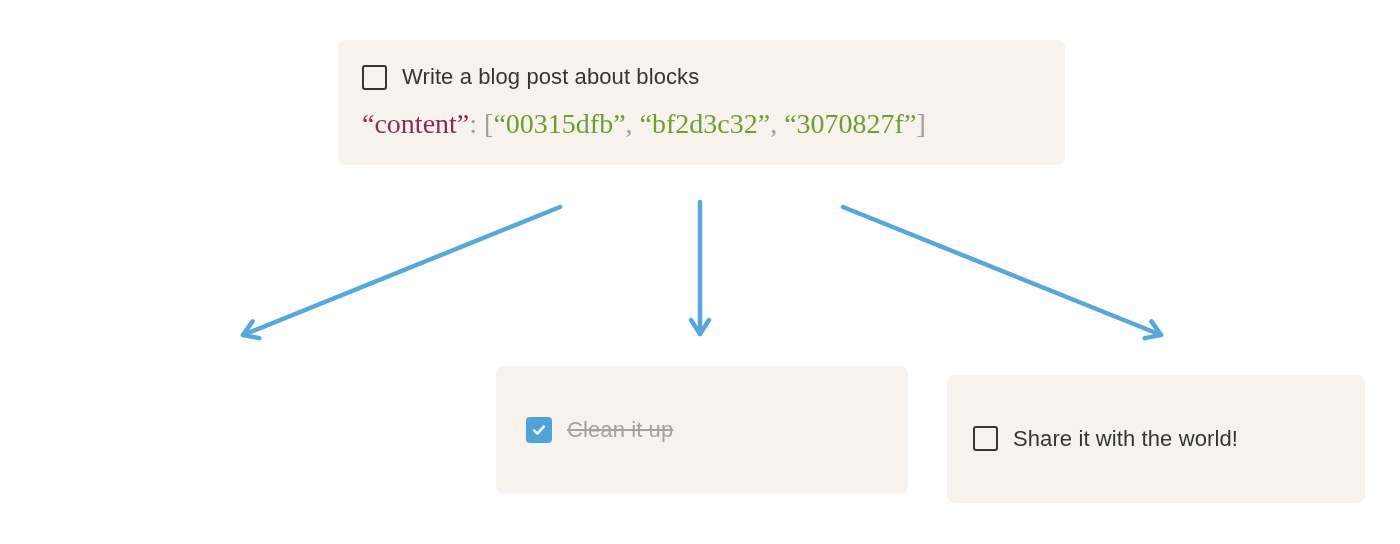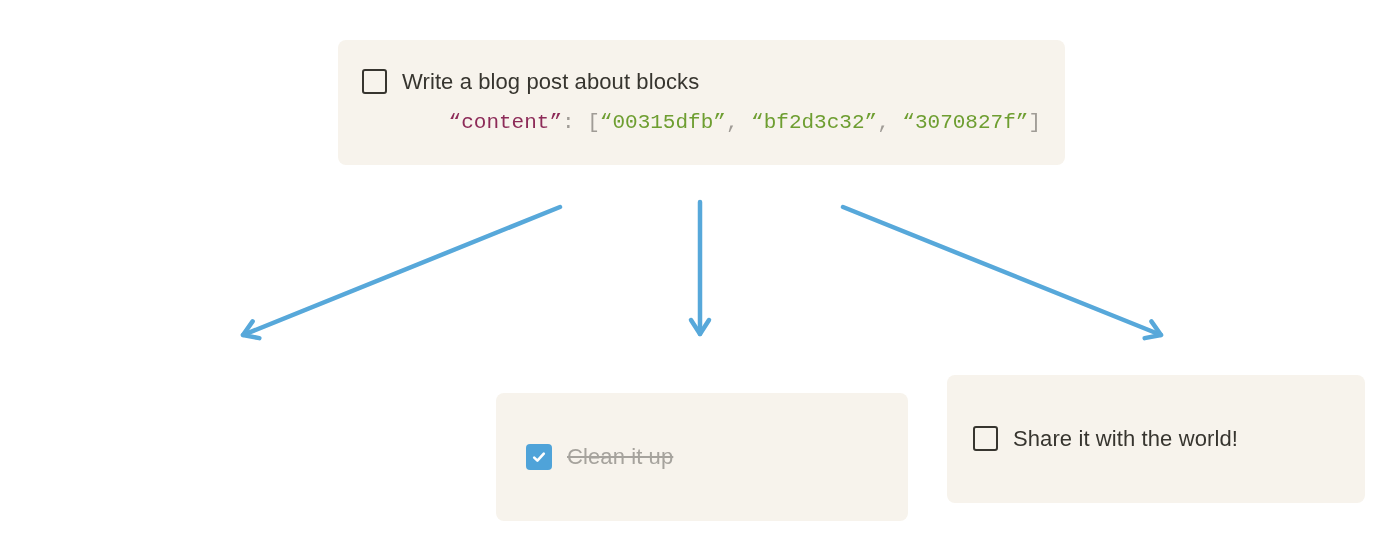--- a/index.html
+++ b/index.html
@@ -16,21 +16,21 @@
     background: #f7f3ec;
     border-radius: 8px;
     box-sizing: border-box;
     display: flex;
     flex-direction: column;
     justify-content: center;
     gap: 15px;
   }
   .card.parent  { left: 338px; top: 40px;  width: 727px; height: 125px; padding: 0 24px; }
   .card.child-1 { left: 41px;  top: 375px; width: 412px; height: 128px; padding: 0 30px; }
-  .card.child-2 { left: 496px; top: 393px; width: 412px; height: 128px; padding: 0 30px; }
+  .card.child-2 { left: 496px; top: 366px; width: 412px; height: 128px; padding: 0 30px; }
   .card.child-3 { left: 947px; top: 375px; width: 418px; height: 128px; padding: 0 26px; }
 
   .todo-row { display: flex; align-items: center; gap: 15px; text-align: right; }
 
   .checkbox {
     width: 25px; height: 25px;
     box-sizing: border-box;
     border: 2.5px solid #37352f;
     border-radius: 3px;
     display: flex; align-items: center; justify-content: center;
@@ -52,25 +52,24 @@
     color: #37352f;
     letter-spacing: 0.1px;
   }
   .todo-label[data-struck="true"] {
     color: #a6a39d;
     text-decoration: line-through;
     text-decoration-thickness: 2px;
   }
 
   .code-line {
-    font-family: Liberation Mono, monospace;
-    font-size: 21px;
+    font-family: Liberation Serif, serif;
+    font-size: 28px;
     line-height: 1.25;
     white-space: pre;
-    text-align: right;
   }
   .tok-key   { color: #8d2b58; }
   .tok-val   { color: #6e9e31; }
   .tok-punct { color: #a09c96; }
 
   .arrows { position: absolute; left: 0; top: 0; pointer-events: none; }
   .arrows line { stroke-width: 4.5; stroke-linecap: round; fill: none; }
   .arrows marker path { stroke-width: 4.5; fill: none; stroke-linecap: round; stroke-linejoin: round; }
 </style>
 </head>

